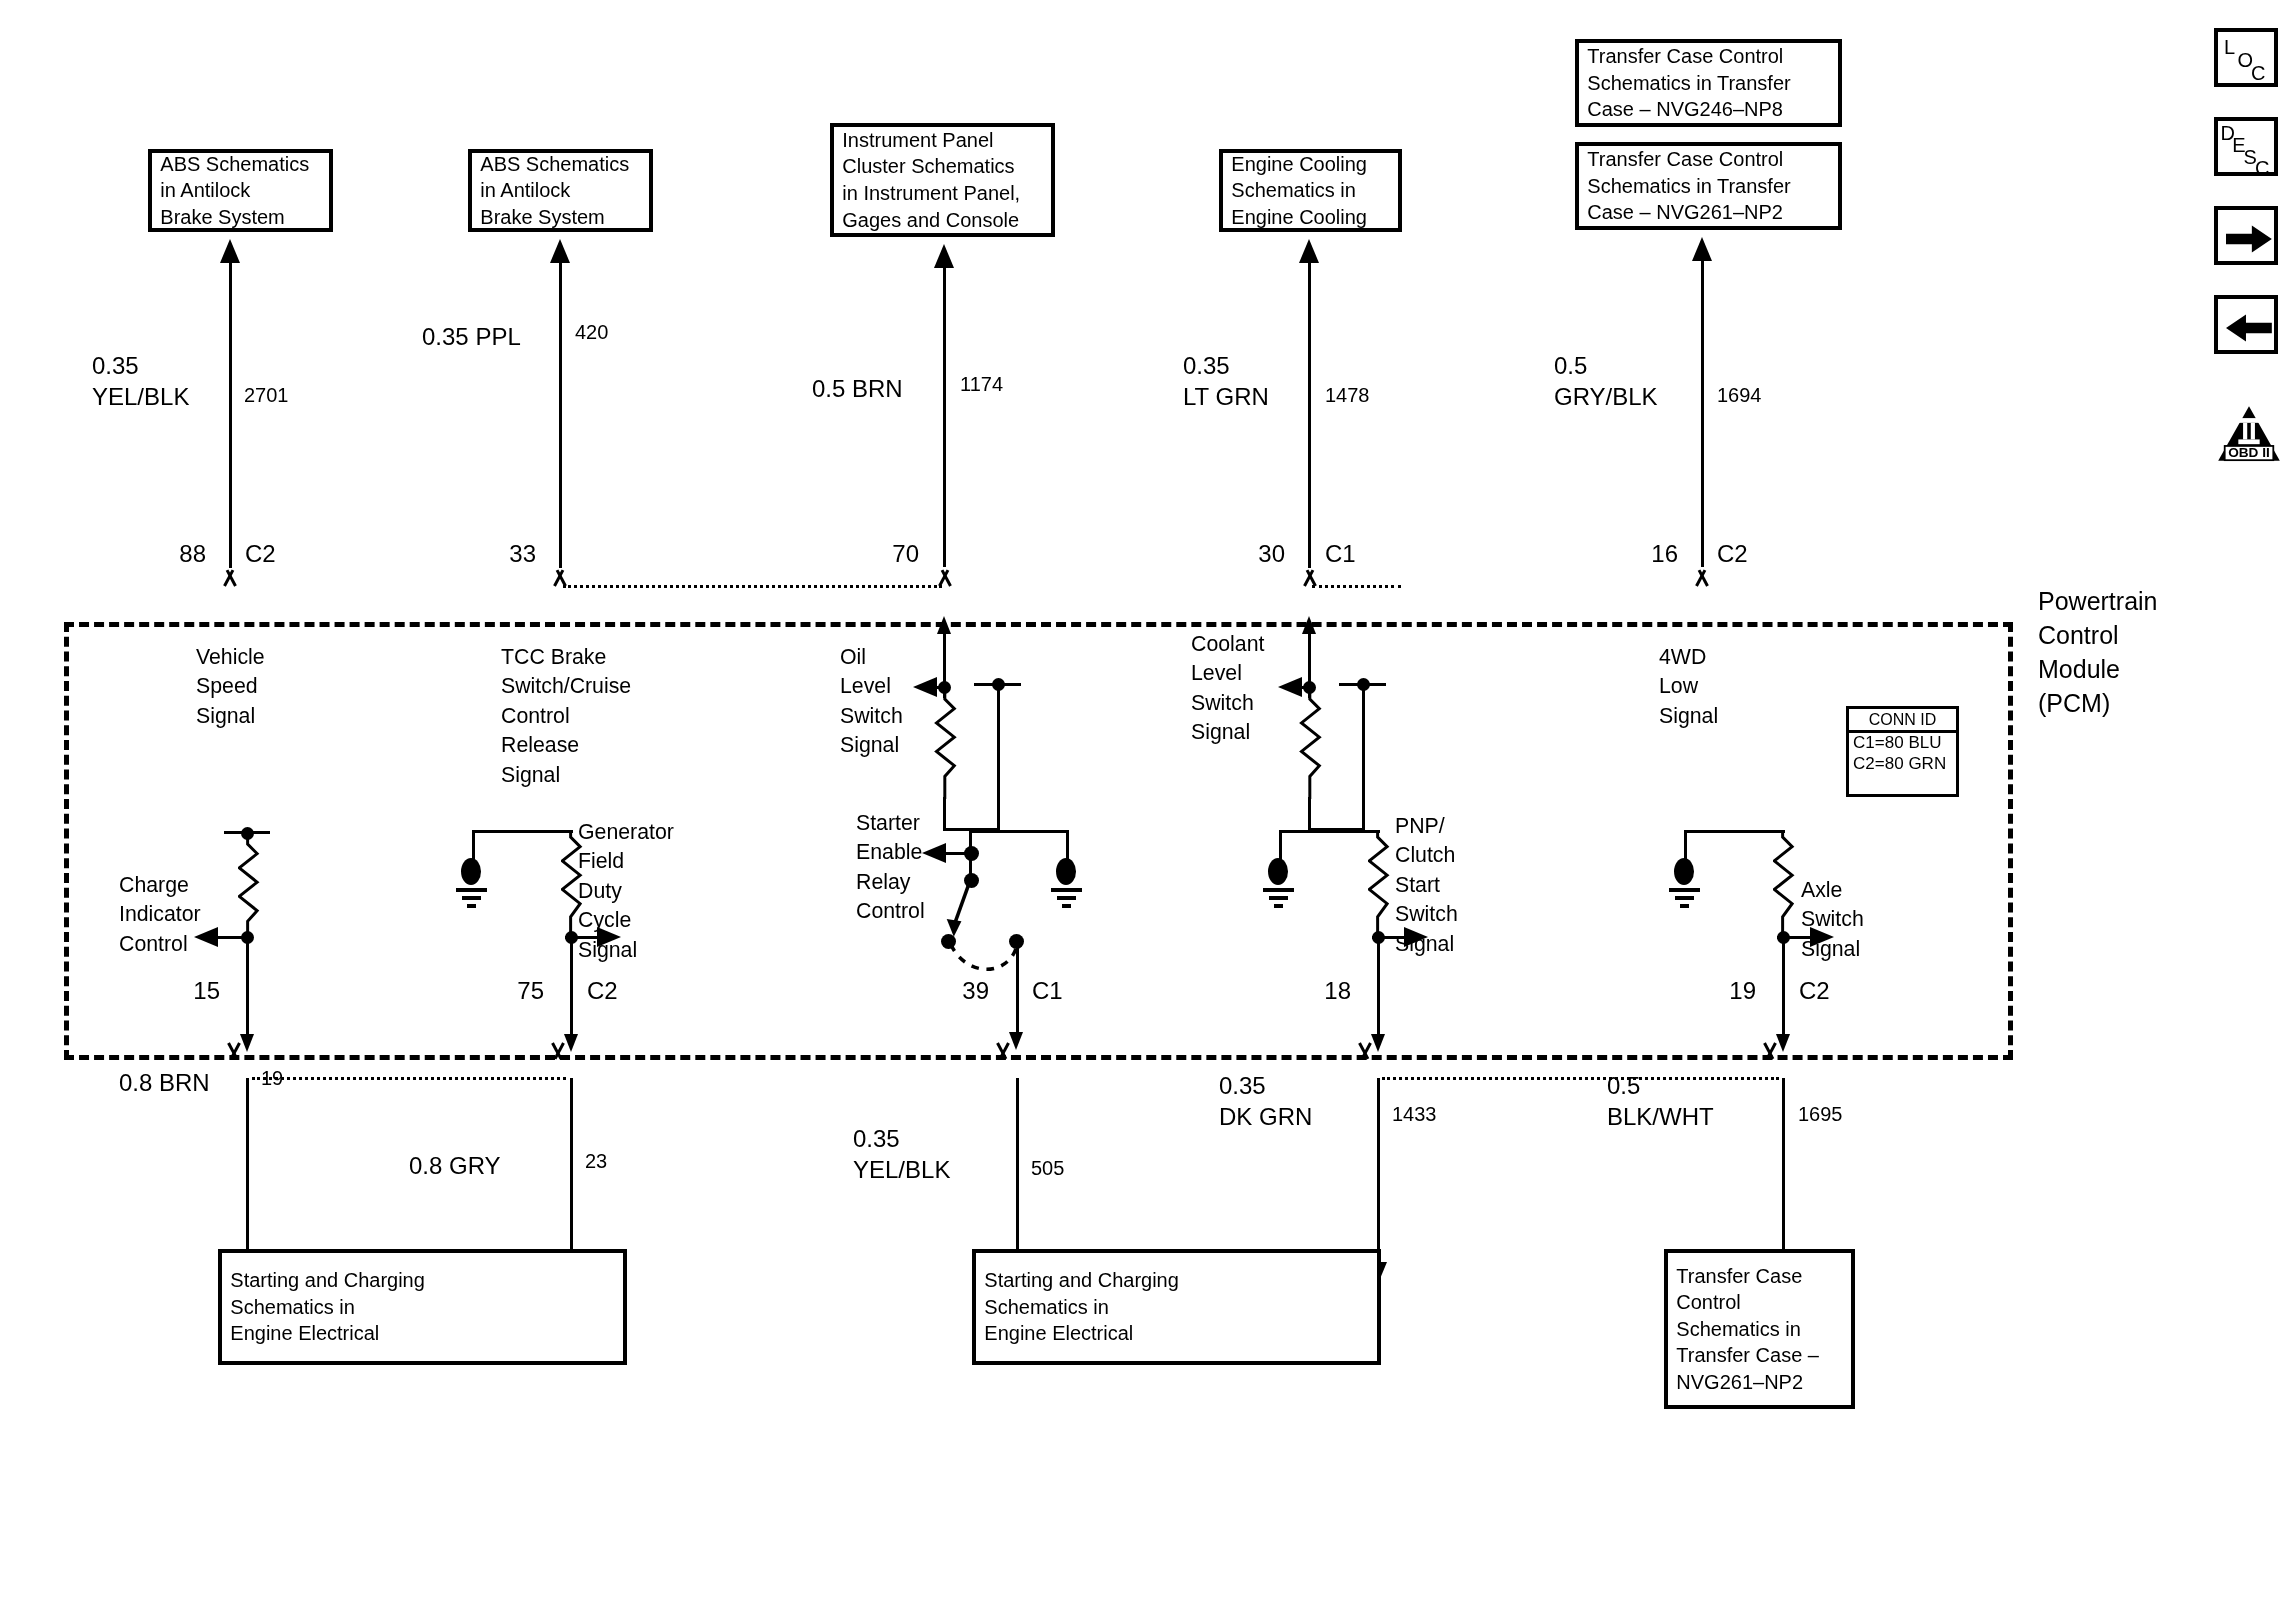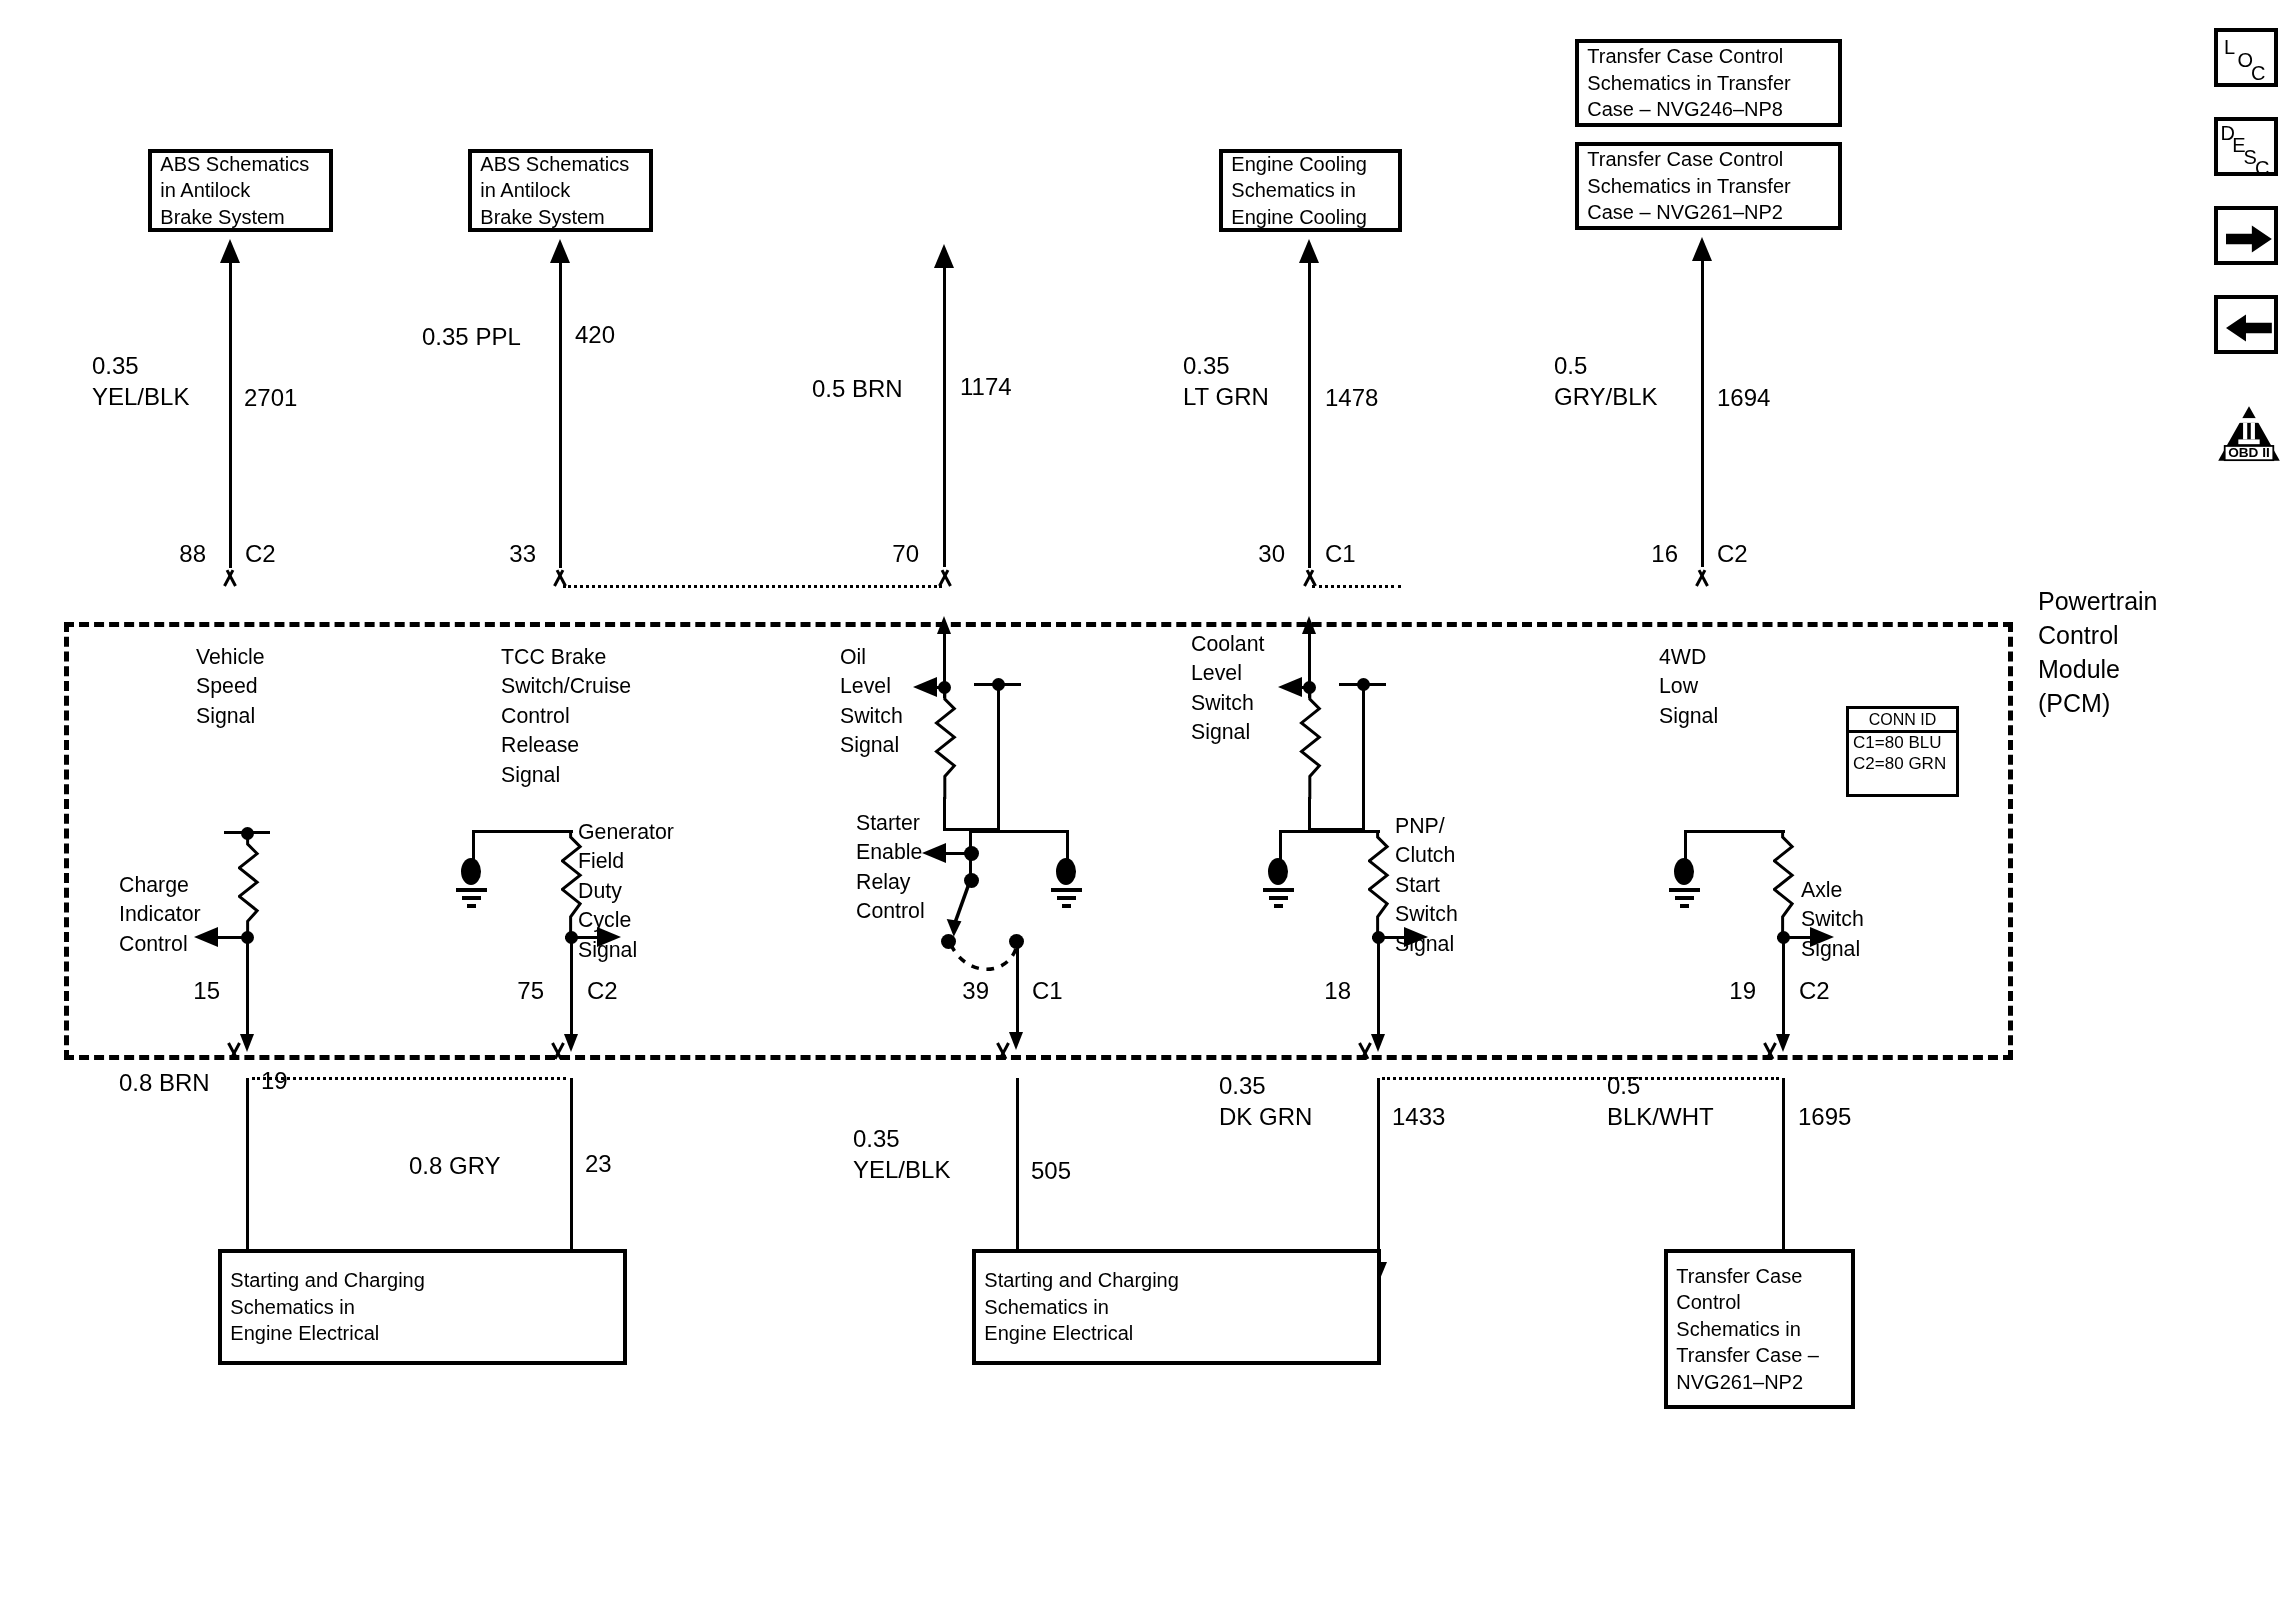--- a/index.html
+++ b/index.html
@@ -28,21 +28,21 @@
   .arrow-right{position:absolute;width:0;height:0;border-top:10px solid transparent;
                border-bottom:10px solid transparent;border-left:24px solid #000;}
   
   .oarrow-up{position:absolute;width:0;height:0;border-left:7.7px solid transparent;
              border-right:7.7px solid transparent;border-bottom:18px solid #000;}
   .oarrow-down{position:absolute;width:0;height:0;border-left:7.7px solid transparent;
                border-right:7.7px solid transparent;border-top:18px solid #000;}
 
   
   .wlabel{position:absolute;font-size:24px;line-height:1.30;white-space:pre-line;}
-  .wnum{position:absolute;font-size:24px;}
+  .wnum{position:absolute;font-size:20px;}
 
   
   .pinnum{position:absolute;font-size:24px;text-align:right;}
   .connid{position:absolute;font-size:24px;}
 
   
   .wedge{position:absolute;}
   .wedge i{position:absolute;display:block;width:3px;height:18px;background:#000;}
   .wedge i.l{transform:rotate(28deg);transform-origin:bottom center;left:0;top:0;}
   .wedge i.r{transform:rotate(-28deg);transform-origin:bottom center;left:10.7px;top:0;}
@@ -99,20 +99,26 @@
 in Antilock
 Brake System</div>
   </div>
 
   <div class="refbox" style="left:468px;top:149px;width:185px;height:83px;">
     <div class="txt">ABS Schematics
 in Antilock
 Brake System</div>
   </div>
 
+  <div class="refbox" style="left:830px;top:123px;width:225px;height:114px;">
+    <div class="txt">Instrument Panel
+Cluster Schematics
+in Instrument Panel,
+Gages and Console</div>
+  </div>
 
   <div class="refbox" style="left:1219px;top:149px;width:183px;height:83px;">
     <div class="txt">Engine Cooling
 Schematics in
 Engine Cooling</div>
   </div>
 
   <div class="refbox" style="left:1575px;top:39px;width:267px;height:88px;">
     <div class="txt">Transfer Case Control
 Schematics in Transfer

